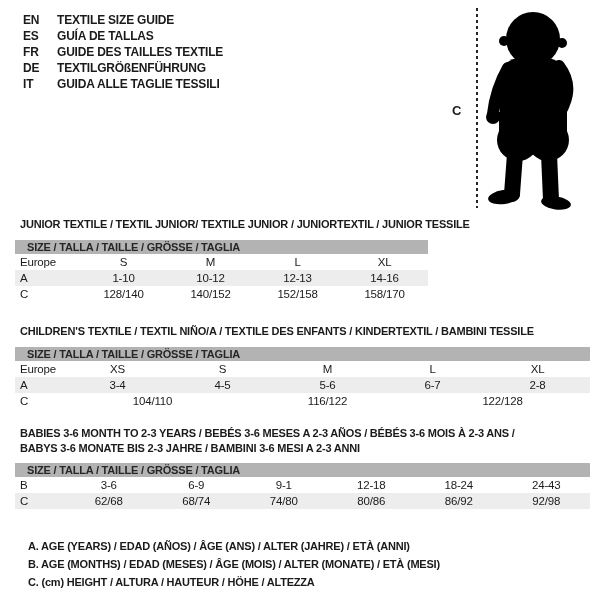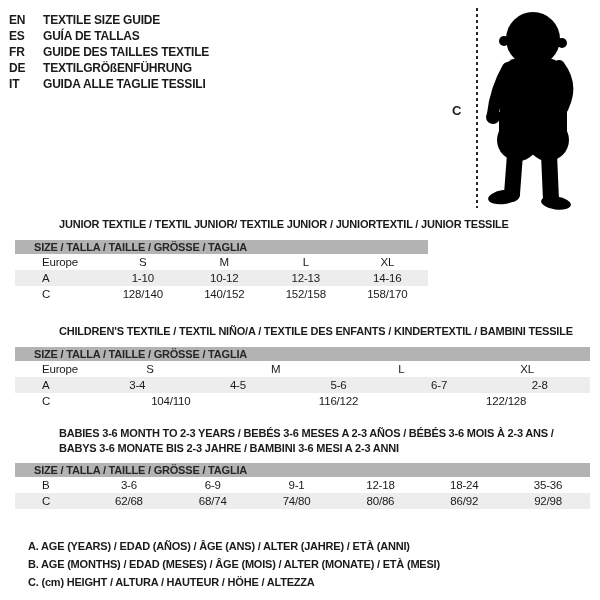--- a/index.html
+++ b/index.html
@@ -2,44 +2,44 @@
 <html><head>
 <meta charset="utf-8">
 <style>
   html,body{margin:0;padding:0;}
   body{
     width:600px;height:600px;position:relative;background:#ffffff;
     font-family:"Liberation Sans","DejaVu Sans",sans-serif;
     color:#1a1a1a;-webkit-font-smoothing:antialiased;overflow:hidden;
   }
   
-  .lang-block{position:absolute;left:9px;top:12px;}
+  .lang-block{position:absolute;left:23px;top:12px;}
   .lang-row{display:flex;line-height:16px;font-size:12px;font-weight:700;letter-spacing:-0.2px;}
   .lang-code{width:34px;flex:0 0 34px;}
   
   .measure-line{
     position:absolute;left:476px;top:8px;width:2px;height:200px;
     background:repeating-linear-gradient(to bottom,#262626 0 3px,transparent 3px 6px);
   }
   .measure-label{position:absolute;left:452px;top:103px;font-size:13px;font-weight:700;}
   .baby-svg{position:absolute;left:484px;top:6px;}
   
   .section-title{
     position:absolute;left:20px;font-size:11px;font-weight:700;
-    letter-spacing:-0.2px;line-height:15px;white-space:pre;margin-left:39px;
+    letter-spacing:-0.2px;line-height:15px;white-space:pre;
   }
   .size-table{position:absolute;left:15px;}
   .thead{
     height:14px;line-height:14px;background:var(--bar,#b3b3b3);
-    font-size:11px;font-weight:700;color:#262626;padding-left:19px;
+    font-size:11px;font-weight:700;color:#262626;padding-left:12px;
     letter-spacing:-0.2px;
   }
   .trow{display:flex;height:16px;line-height:16px;font-size:11.5px;letter-spacing:-0.2px;}
   .trow.shaded{background:var(--shade,#eeeeee);}
-  .tlabel{flex:0 0 50px;padding-left:5px;box-sizing:border-box;margin-left:22px;}
+  .tlabel{flex:0 0 50px;padding-left:5px;box-sizing:border-box;}
   .sec-0 .tlabel{flex:0 0 65px;}
   .tcell{flex:1 1 0;text-align:center;}
   
   .footnotes{position:absolute;left:28px;top:537px;}
   .footnote{font-size:11px;font-weight:700;line-height:18px;letter-spacing:-0.2px;}
 </style>
 </head>
 <body style="--bar: #b3b3b3; --shade: #ededed;">
 
 <div class="lang-block">
@@ -126,20 +126,21 @@
   </div>
 </div>
 
 <div>
   <div class="section-title" style="top:324px">CHILDREN'S TEXTILE / TEXTIL NIÑO/A / TEXTILE DES ENFANTS / KINDERTEXTIL / BAMBINI TESSILE</div>
   <div class="size-table sec-1" style="top:347px;width:575px">
     <div class="thead">SIZE / TALLA / TAILLE / GRÖSSE / TAGLIA</div>
     <div>
         <div class="trow">
           <div class="tlabel">Europe</div>
+          <div class="tcell">XS</div>
           <div class="tcell">S</div>
           <div class="tcell">M</div>
           <div class="tcell">L</div>
           <div class="tcell">XL</div>
         </div>
         <div class="trow shaded">
           <div class="tlabel">A</div>
           <div class="tcell">3-4</div>
           <div class="tcell">4-5</div>
           <div class="tcell">5-6</div>
@@ -162,21 +163,21 @@
   <div class="size-table sec-2" style="top:463px;width:575px">
     <div class="thead">SIZE / TALLA / TAILLE / GRÖSSE / TAGLIA</div>
     <div>
         <div class="trow">
           <div class="tlabel">B</div>
           <div class="tcell">3-6</div>
           <div class="tcell">6-9</div>
           <div class="tcell">9-1</div>
           <div class="tcell">12-18</div>
           <div class="tcell">18-24</div>
-          <div class="tcell">35-36</div>
+          <div class="tcell">24-43</div>
         </div>
         <div class="trow shaded">
           <div class="tlabel">C</div>
           <div class="tcell">62/68</div>
           <div class="tcell">68/74</div>
           <div class="tcell">74/80</div>
           <div class="tcell">80/86</div>
           <div class="tcell">86/92</div>
           <div class="tcell">92/98</div>
         </div>

